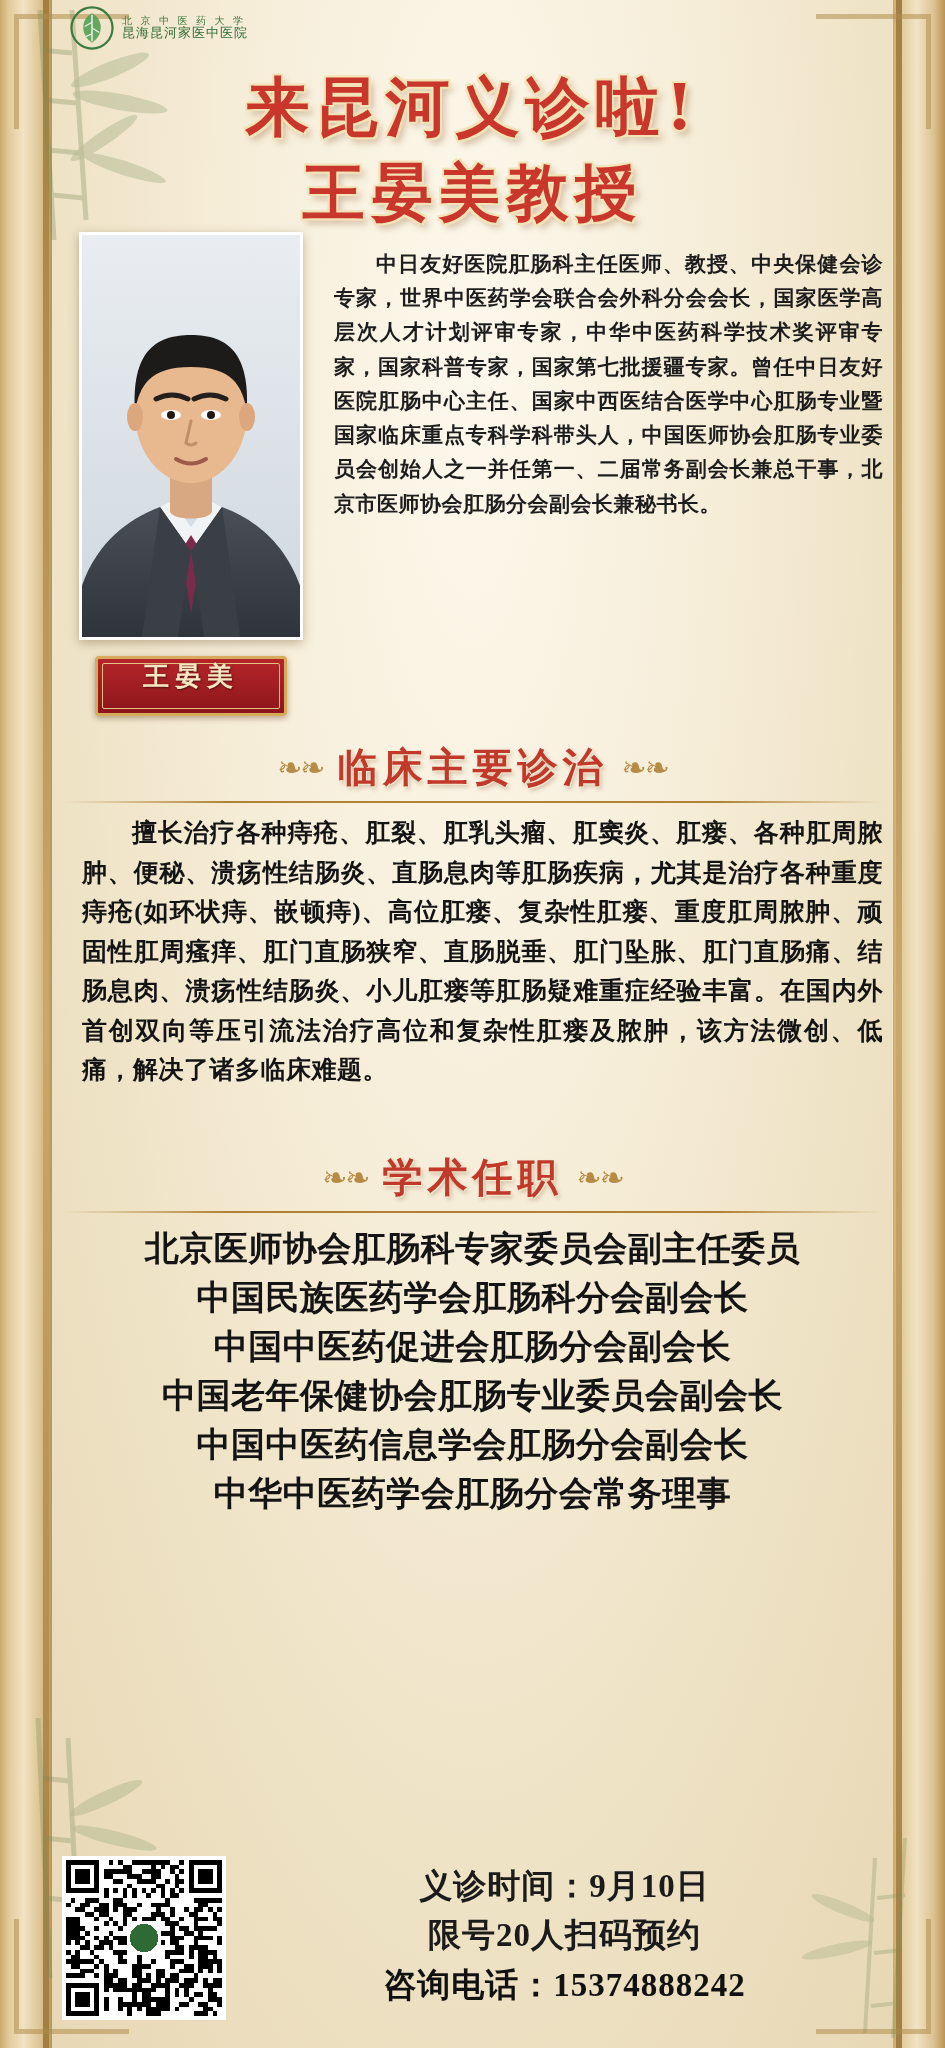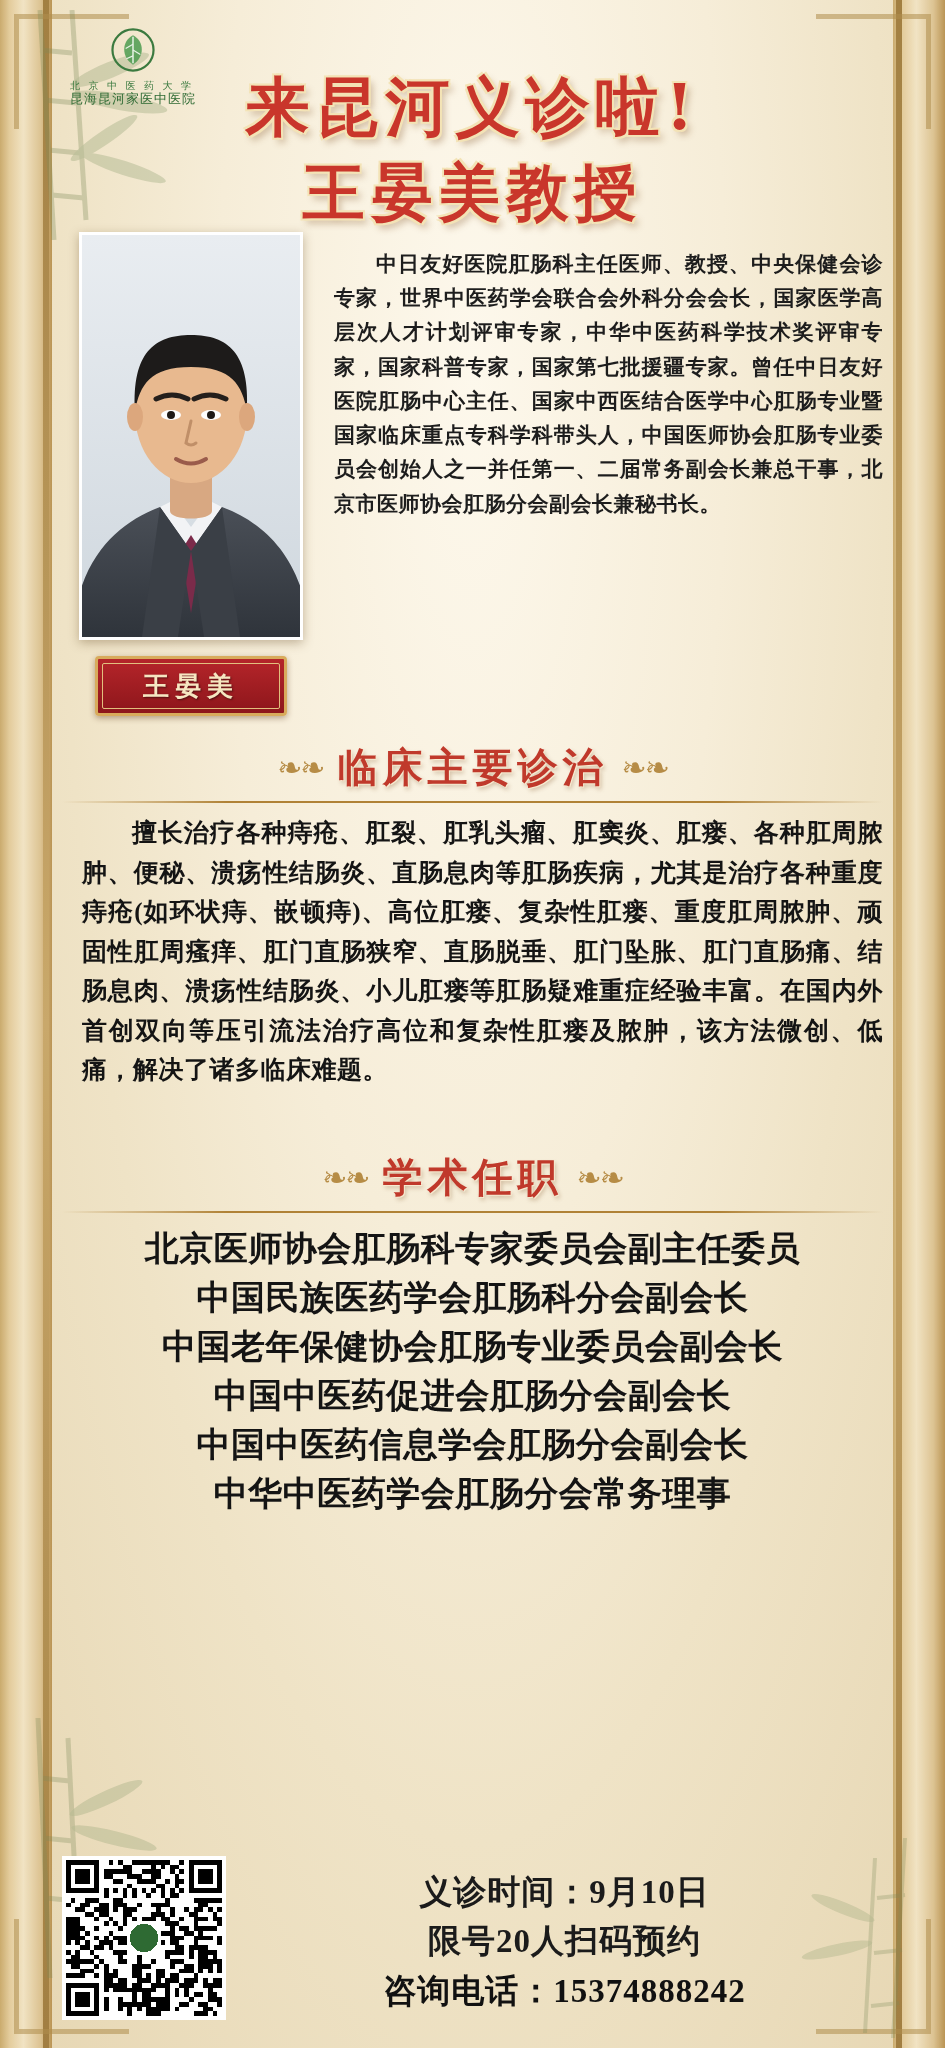--- a/index.html
+++ b/index.html
@@ -58,26 +58,25 @@
     pointer-events: none;
     opacity: .5;
   }
   .bamboo.top-left { top: 10px; left: 20px; }
   .bamboo.bottom-left { bottom: 70px; left: 20px; }
   .bamboo.bottom-right { bottom: 10px; right: 20px; }
 
   
   .logo-row {
     position: absolute;
-    top: 28px;
+    top: 6px;
     left: 70px;
     display: flex;
     align-items: center;
     gap: 8px;
-    flex-direction: column;
   }
   .logo-mark {
     width: 44px;
     height: 44px;
   }
   .logo-text { line-height: 1.15; }
   .logo-text .cn-top {
     font-size: 10px;
     letter-spacing: 3px;
     color: #3b7a3f;
@@ -141,21 +140,20 @@
   .nameplate {
     width: 186px;
     height: 54px;
     margin: 16px auto 0;
     position: relative;
     background: linear-gradient(180deg, #b5252a, #8d161b);
     border: 3px solid #d8ab5c;
     border-radius: 4px;
     box-shadow: 0 2px 6px rgba(80,40,10,.4);
     display: flex;
-    align-items: center;
     justify-content: center;
   }
   .nameplate:before {
     content: "";
     position: absolute;
     inset: 4px;
     border: 1px solid #e2c07e;
     border-radius: 2px;
   }
   .nameplate span {
@@ -248,21 +246,21 @@
     letter-spacing: .5px;
   }
 
   
   .footer {
     position: absolute;
     left: 62px;
     right: 62px;
     bottom: 28px;
     display: flex;
-    align-items: flex-end;
+    align-items: center;
     gap: 20px;
   }
   .qr {
     width: 164px;
     height: 164px;
     flex: none;
     background: #fff;
     padding: 4px;
     box-sizing: border-box;
     position: relative;
@@ -423,22 +421,22 @@
   <div class="academic">
     <div class="section-head">
       <span class="flourish">❧❧</span>
       <span class="title">学术任职</span>
       <span class="flourish">❧❧</span>
     </div>
     <div class="rule"></div>
     <div class="lines">
       <div>北京医师协会肛肠科专家委员会副主任委员</div>
       <div>中国民族医药学会肛肠科分会副会长</div>
+      <div>中国中医药促进会肛肠分会副会长</div>
       <div>中国老年保健协会肛肠专业委员会副会长</div>
-      <div>中国中医药促进会肛肠分会副会长</div>
       <div>中国中医药信息学会肛肠分会副会长</div>
       <div>中华中医药学会肛肠分会常务理事</div>
     </div>
   </div>
 
   <div class="footer">
     <div class="qr">
       <svg id="qr-svg" width="156" height="156" viewBox="0 0 33 33" shape-rendering="crispEdges">
         <rect width="33" height="33" fill="#fff"></rect>
         <g id="qr-cells" fill="#000">

